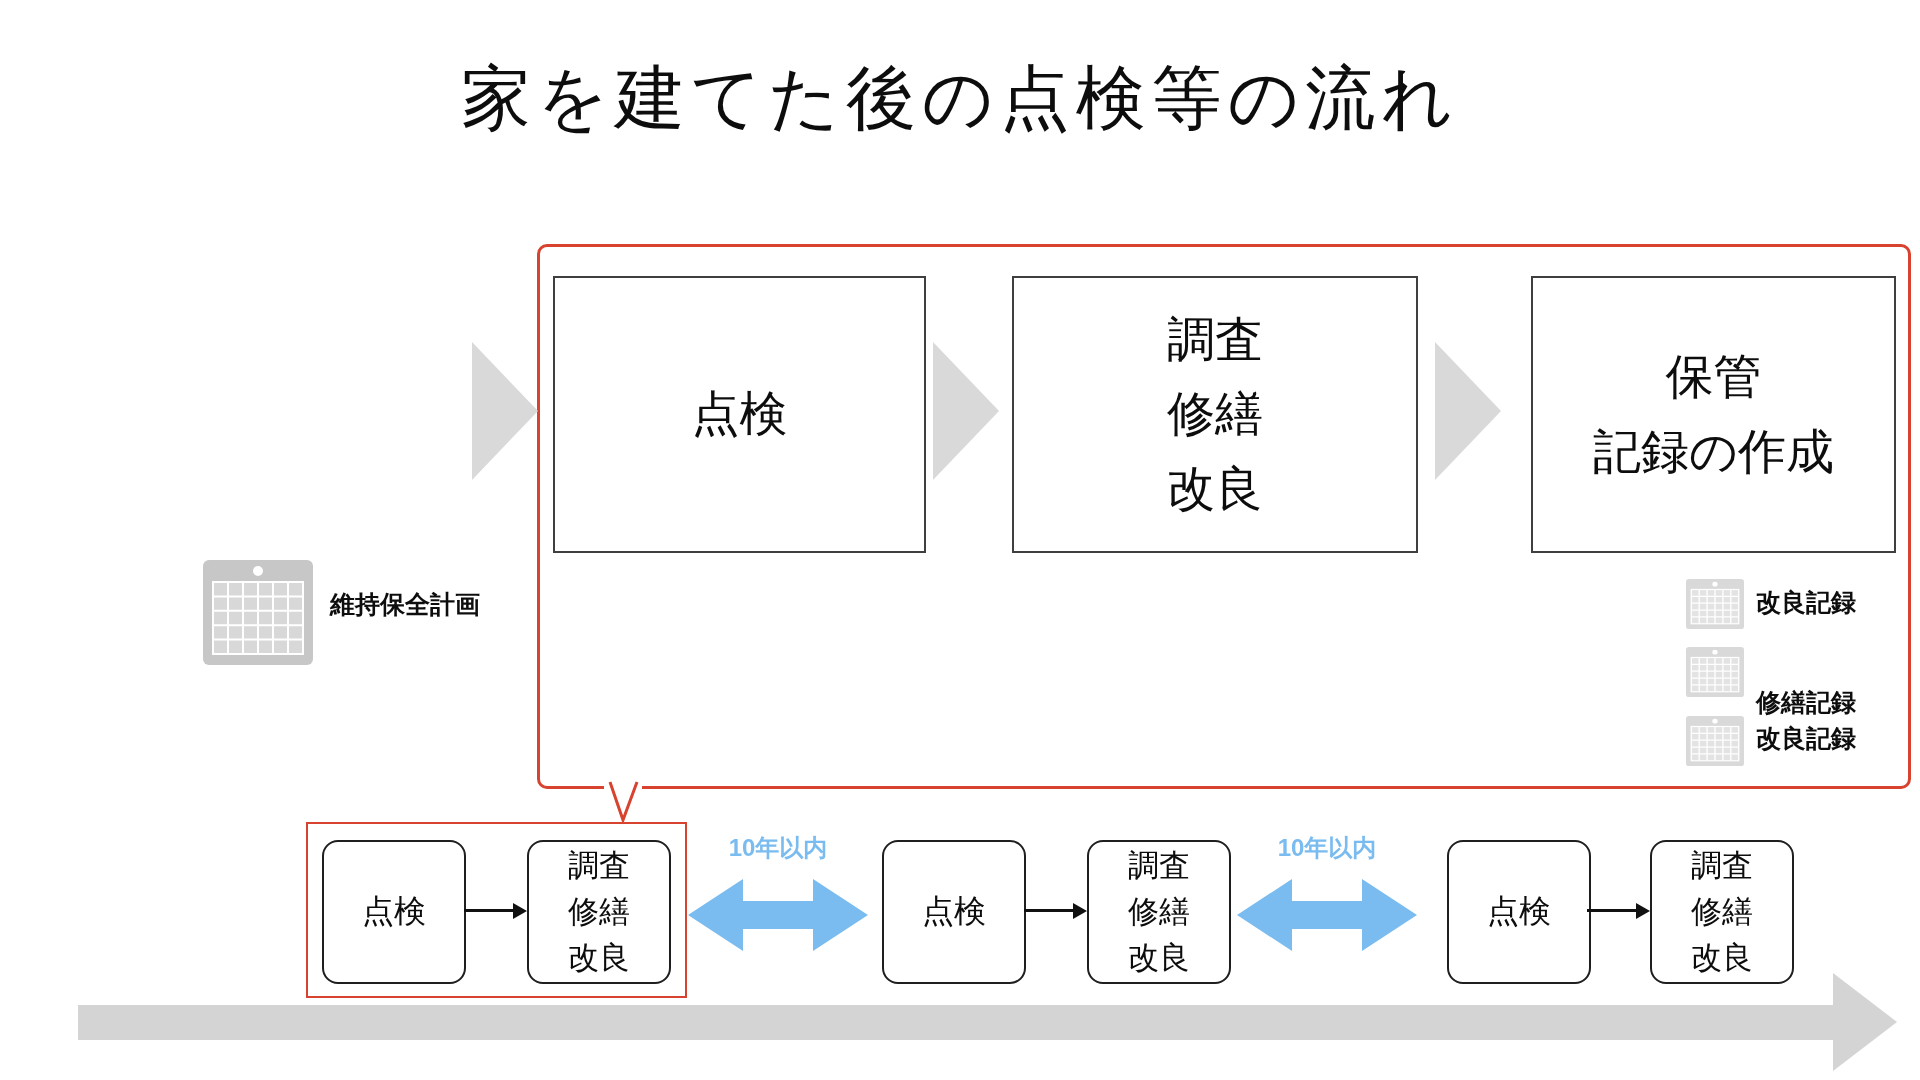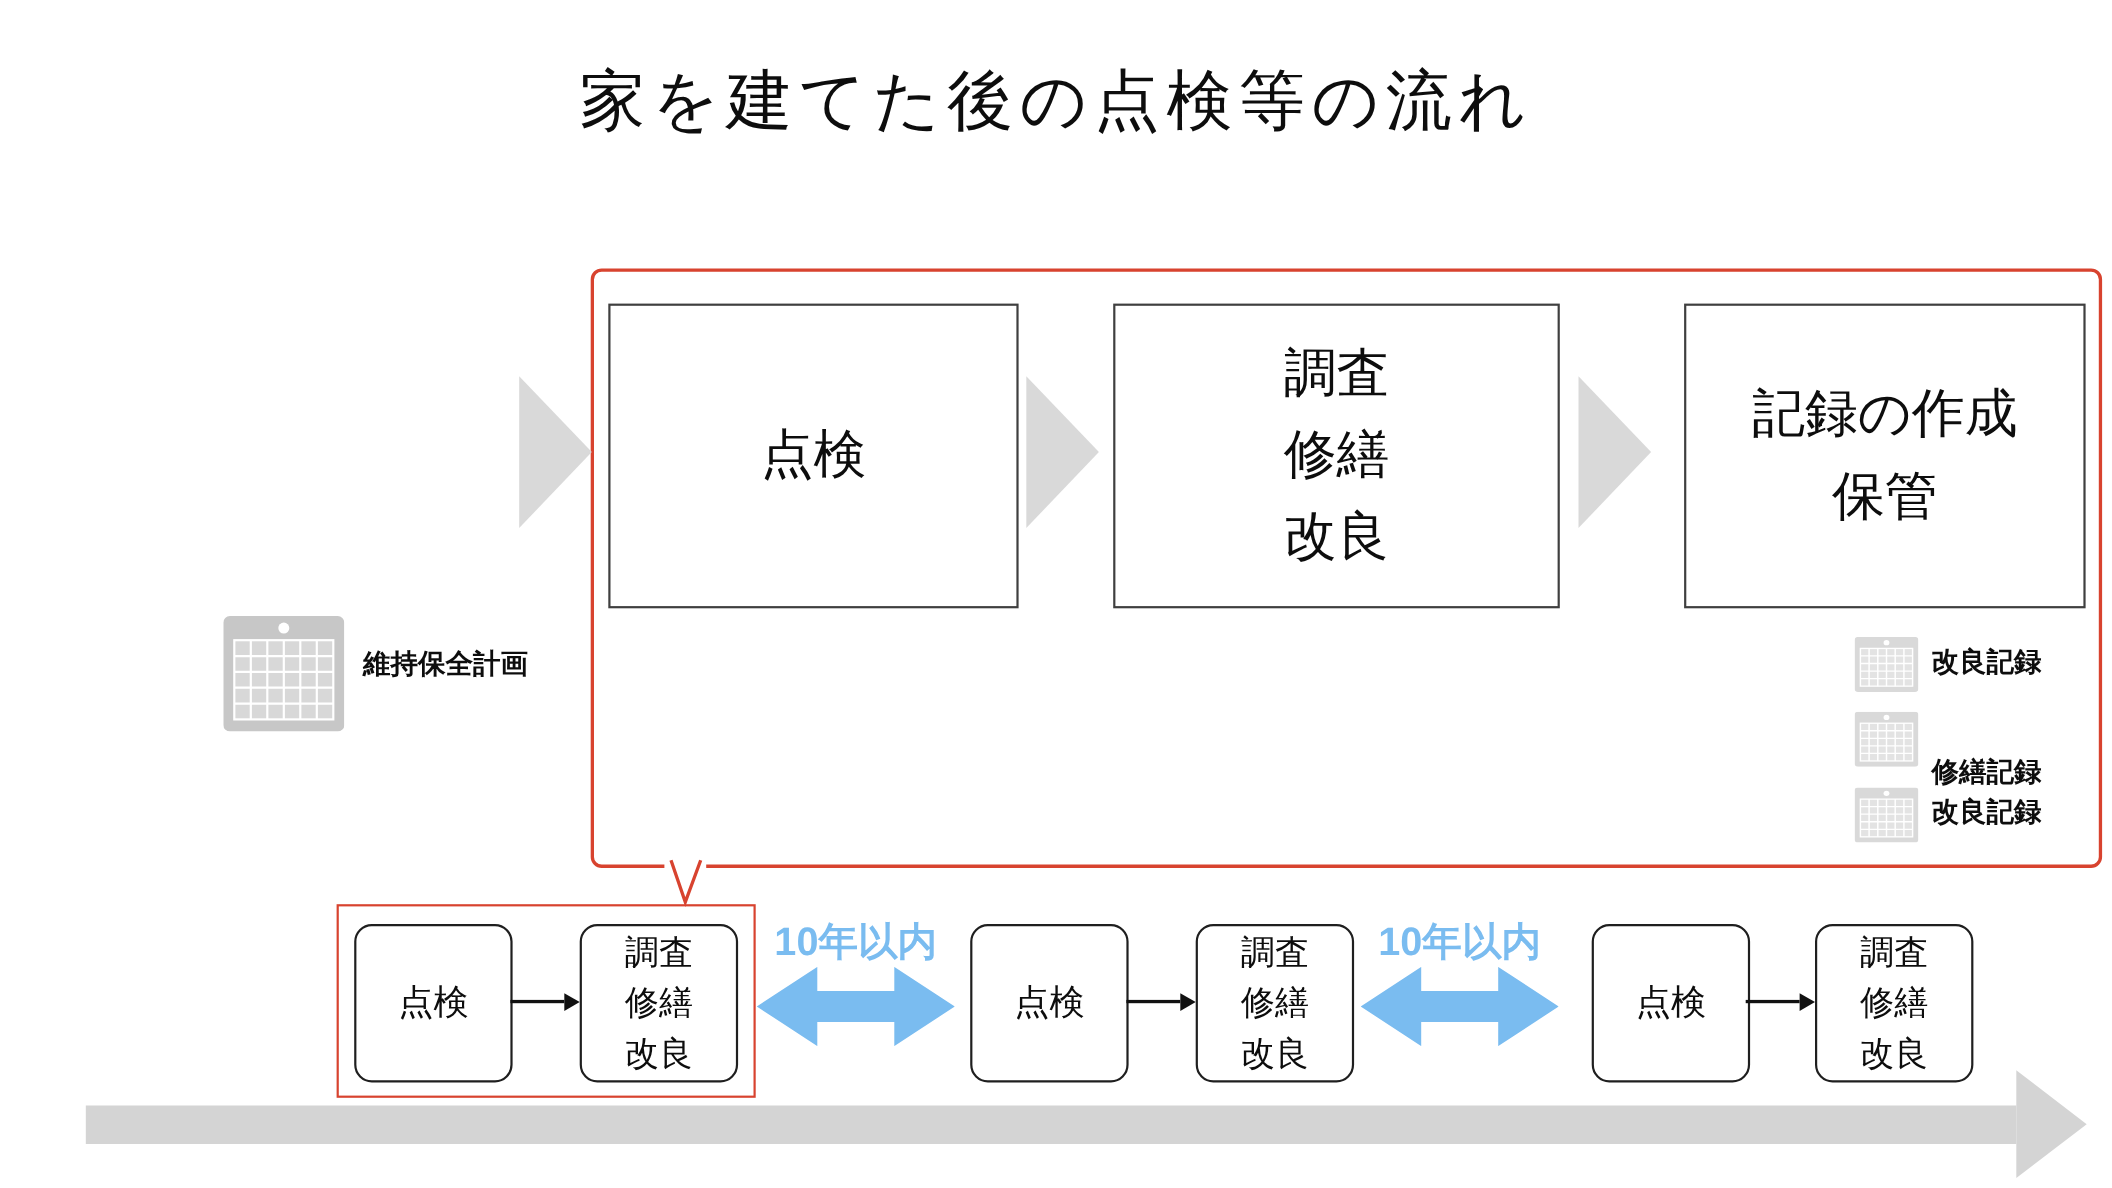--- a/index.html
+++ b/index.html
@@ -5,21 +5,21 @@
   html,body{margin:0;padding:0;background:#ffffff;}
   .stage{
     position:relative;width:1920px;height:1080px;background:#ffffff;overflow:hidden;
     font-family:"Liberation Sans","DejaVu Sans",sans-serif;color:#111;
   }
   .abs{position:absolute;}
 
   
   .title{
     left:0;right:0;top:52px;text-align:center;
-    font-size:60px;letter-spacing:6px;font-weight:400;color:#0d0d0d;white-space:nowrap;
+    font-size:70px;letter-spacing:6px;font-weight:400;color:#0d0d0d;white-space:nowrap;
   }
 
   
   .red-frame{
     left:537px;top:244px;width:1368px;height:539px;
     border:3px solid #D8432F;border-radius:10px;background:transparent;
   }
   .tail-patch{left:604px;top:781px;width:38px;height:9px;background:#ffffff;}
   .tail-svg{left:598px;top:779px;width:52px;height:48px;overflow:visible;}
 
@@ -83,21 +83,21 @@
   }
   .c1{left:464px;width:49px;}
   .c2{left:1024px;width:49px;}
   .c3{left:1587px;width:49px;}
 
   
   .interval-arrow{width:180px;height:72px;top:879px;}
   .ia1{left:688px;} .ia2{left:1237px;}
   .interval-label{
     width:180px;text-align:center;top:832px;
-    font-size:36px;font-weight:bold;color:#7ABCF0;white-space:nowrap;
+    font-size:24px;font-weight:bold;color:#7ABCF0;white-space:nowrap;
   }
   .il1{left:688px;} .il2{left:1237px;}
 
   
   .timeline-shaft{left:78px;top:1005px;width:1755px;height:35px;background:#D4D4D4;}
   .timeline-head{
     left:1833px;top:973px;width:0;height:0;
     border-left:64px solid #D4D4D4;
     border-top:49px solid transparent;
     border-bottom:49px solid transparent;
@@ -124,22 +124,22 @@
   <div class="abs flow-box fb3">
     <span>
       <span style="display:block">調査</span>
       <span style="display:block">修繕</span>
       <span style="display:block">改良</span>
     </span>
   </div>
   <div class="abs tri t3"></div>
   <div class="abs flow-box fb4">
     <span>
+      <span style="display:block">保管</span>
       <span style="display:block">記録の作成</span>
-      <span style="display:block">保管</span>
     </span>
   </div>
 
   <svg class="abs cal-big" viewBox="0 0 110 105" preserveAspectRatio="none">
     <rect x="0" y="0" width="110" height="105" rx="6" fill="#C7C7C7"></rect>
     <circle cx="55" cy="11" r="5" fill="#ffffff"></circle>
     <rect x="10" y="22" width="90" height="72" fill="#D8D8D8" stroke="#ffffff" stroke-width="2"></rect>
     <path d="M25 22V94 M40 22V94 M55 22V94 M70 22V94 M85 22V94 M10 36.4H100 M10 50.8H100 M10 65.2H100 M10 79.6H100" stroke="#ffffff" stroke-width="2"></path>
   </svg>
   <div class="abs doc-label plan-label">維持保全計画</div>

